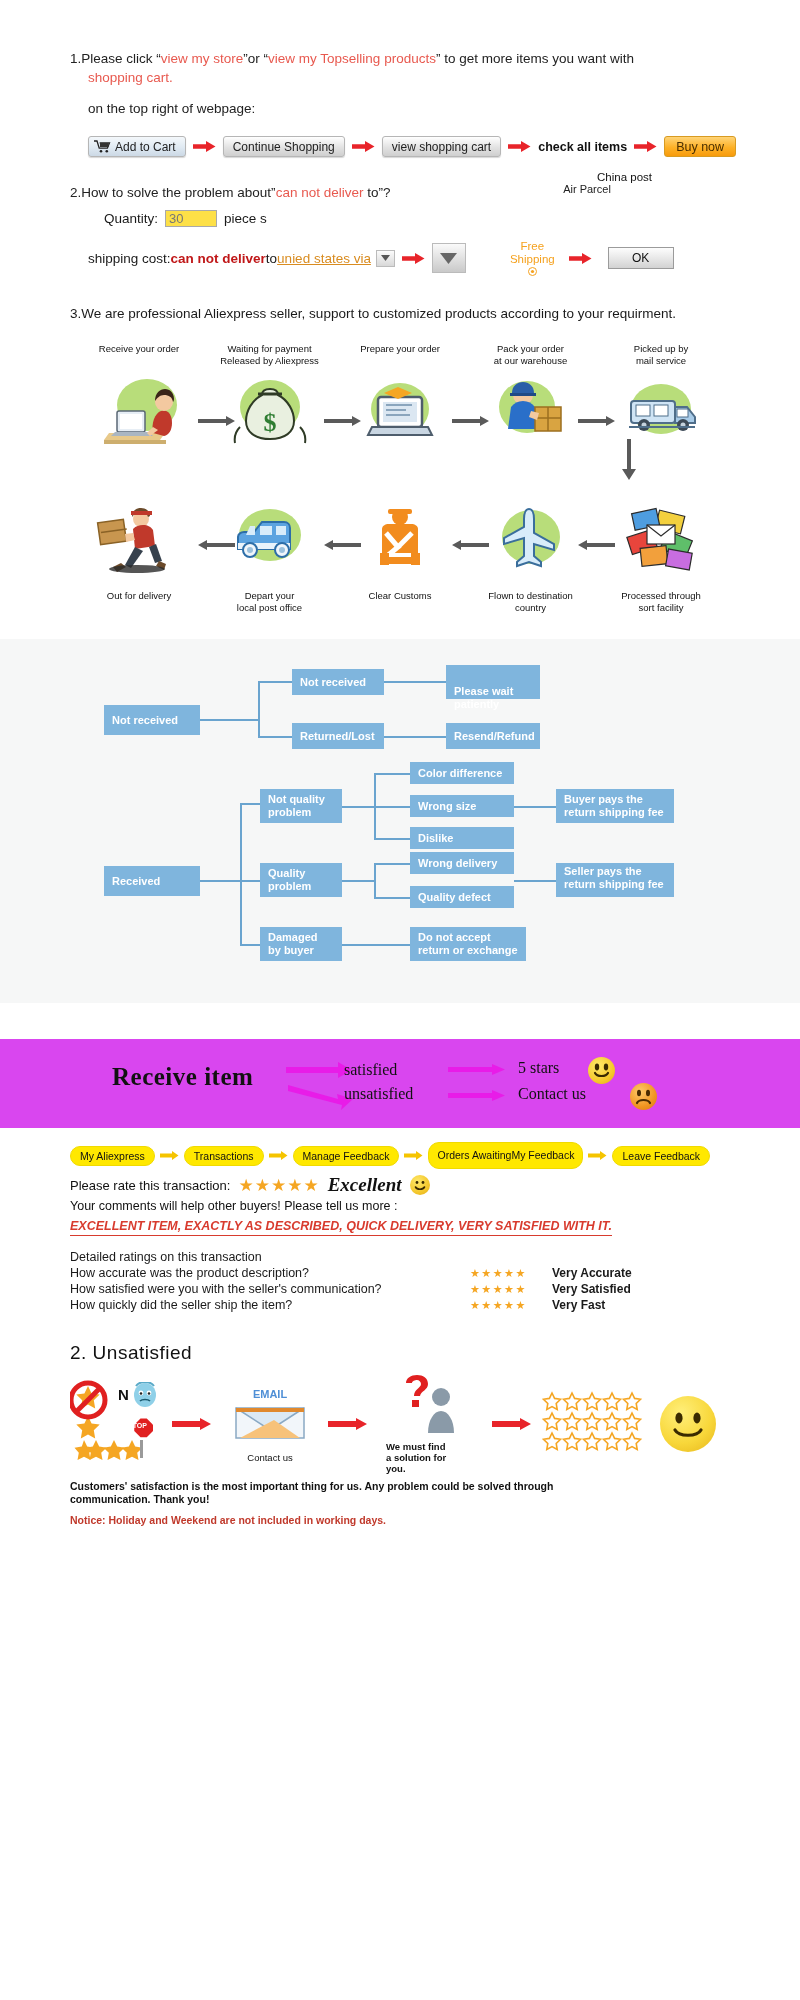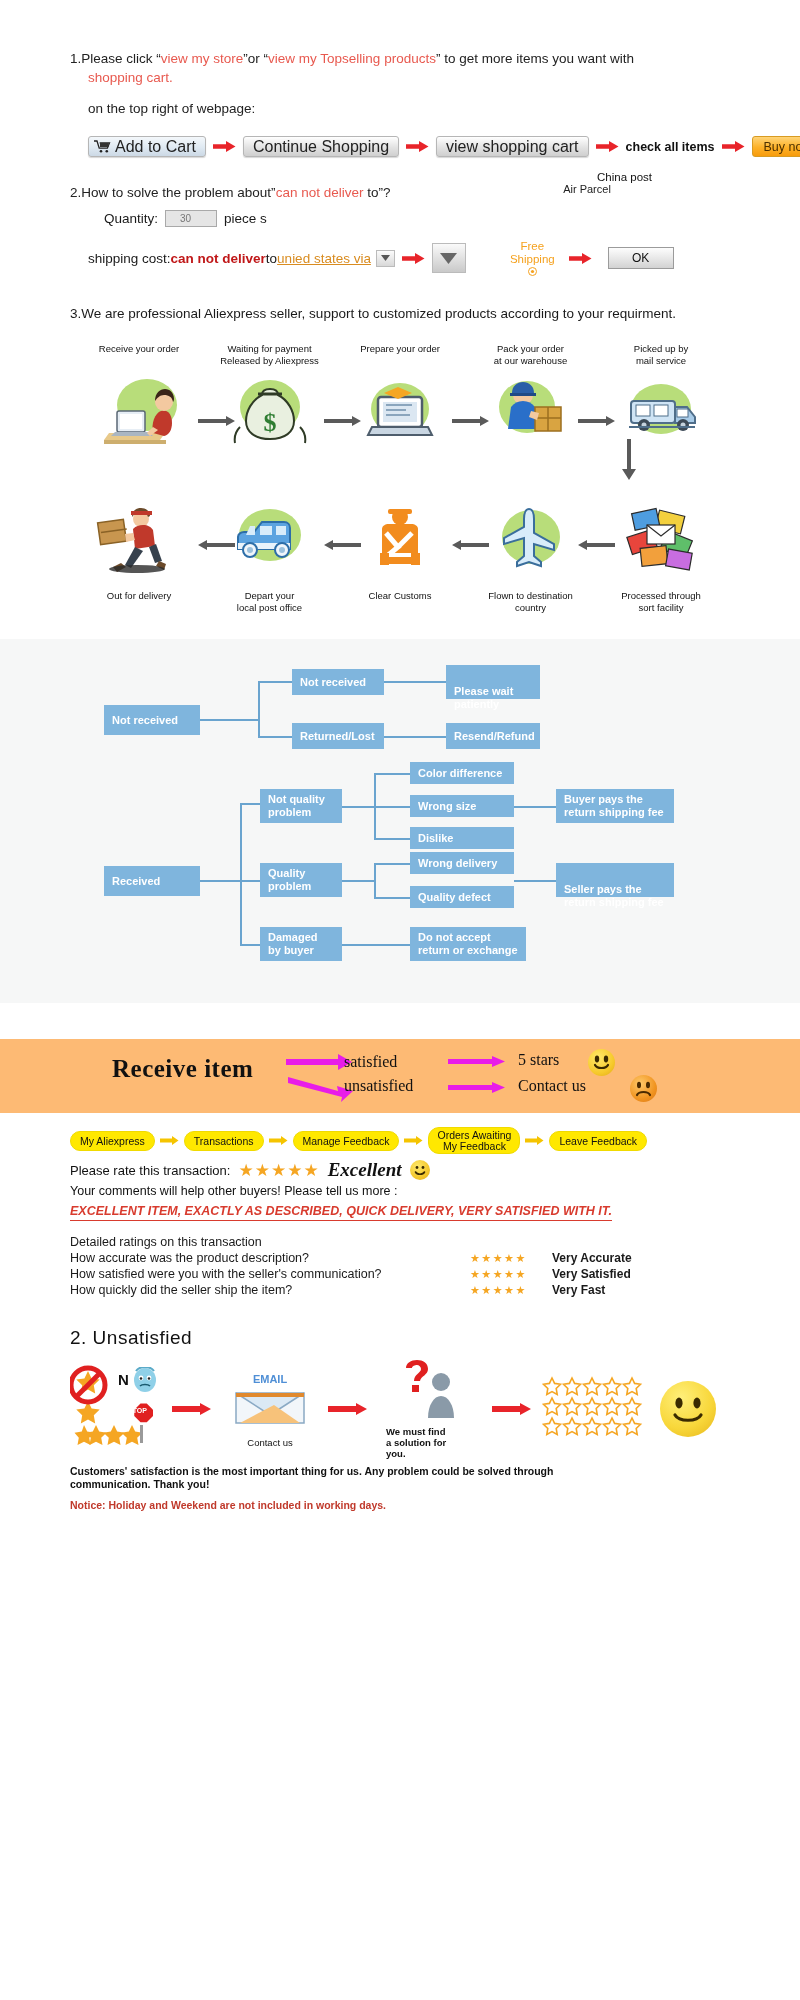--- a/index.html
+++ b/index.html
@@ -20,21 +20,21 @@
   .s-line { font-size:13.5px; line-height:19px; color:#222; }
   .red { color:#e8594f; }
   .indent { padding-left:18px; }
 
   .btnrow {
     display:flex; align-items:center; gap:7px;
     margin-top:18px; padding-left:18px;
   }
   .gbtn {
     display:inline-flex; align-items:center; justify-content:center;
-    height:21px; padding:0 9px; font-size:16px; color:#222;
+    height:21px; padding:0 9px; font-size:12px; color:#222;
     border:1px solid #b6b6b6; border-radius:3px;
     background:linear-gradient(#ffffff,#e2e2e2 55%,#cfcfcf);
     box-shadow:0 1px 1px rgba(0,0,0,.16);
     white-space:nowrap;
   }
   .gbtn.cart { background:linear-gradient(#f4f8fb,#dfe9f2 55%,#ccd9e5); padding-left:5px; }
   .cart-ico { width:17px; height:13px; margin-right:4px; flex:0 0 auto; }
   .obtn {
     display:inline-flex; align-items:center; justify-content:center;
     height:21px; padding:0 11px; font-size:12.5px; color:#4a2f00;
@@ -42,22 +42,22 @@
     background:linear-gradient(#ffd477,#fdb127 55%,#f79b0c);
     white-space:nowrap;
   }
   .plain-b { font-size:12.5px; font-weight:bold; color:#111; white-space:nowrap; }
   .rarrow { width:23px; height:13px; flex:0 0 auto; }
 
   
   .sec2 { margin-top:26px; }
   .qline { display:flex; align-items:center; gap:7px; padding-left:34px; margin-top:8px; font-size:13.5px; }
   .qbox {
-    width:52px; height:17px; border:1px solid #a9a9a9; background:#e5e5e5;
-    font-size:10px; color:#777; padding:0 14px; line-height:15px;
+    width:52px; height:17px; border:1px solid #a9a9a9; background:#fde047;
+    font-size:13px; color:#777; padding:0 3px; line-height:15px;
   }
   .shipline { display:flex; align-items:center; gap:0px; padding-left:18px; margin-top:13px; font-size:13.5px; }
   .bold-red { color:#c01718; font-weight:bold; }
   .ul-or { color:#d98c20; text-decoration:underline; }
   .sel-tri {
     width:19px; height:17px; border:1px solid #bbb;
     background:linear-gradient(#fbfbfb,#d8d8d8);
     display:inline-flex; align-items:center; justify-content:center;
   }
   .big-tri {
@@ -93,21 +93,21 @@
     position:absolute; background:#7fb5dd; color:#fff;
     font-size:11px; font-weight:bold; line-height:13px;
     display:flex; align-items:center; padding:0 8px;
     font-family:"Liberation Sans", sans-serif;
   }
   .bline { position:absolute; background:#6aa4cf; }
   .bchart { position:relative; height:316px; width:660px; margin:0 auto; }
 
   
   .pinkbar {
-    margin-top:36px; background:#fdba74; height:74px;
+    margin-top:36px; background:#d946ef; height:89px;
     display:flex; align-items:center; position:relative;
   }
   .pink-inner { width:660px; margin:0 auto; position:relative; height:78px; }
   .recv-title {
     position:absolute; left:42px; top:18px;
     font-family:"Liberation Serif", serif; font-weight:bold;
     font-size:25px; color:#111; letter-spacing:.5px;
   }
   .serif { font-family:"Liberation Serif", serif; font-size:16px; color:#111; }
   .smiley {
@@ -118,21 +118,21 @@
 
   
   .h-sec { font-size:19px; color:#111; margin-top:26px; letter-spacing:.5px; }
   .ybtnrow { display:flex; align-items:center; gap:5px; margin-top:14px; }
   .ybtn {
     background:#ffe800; border-radius:11px; padding:0 9px; height:20px;
     display:inline-flex; align-items:center; justify-content:center;
     font-size:10.5px; color:#111; white-space:nowrap; text-align:center;
     border:1px solid #f0da00;
   }
-  .ybtn.two { height:27px; line-height:11px; flex-direction:column; padding:2px 8px; }
+  .ybtn.two { height:27px; line-height:11px; flex-direction:row; padding:2px 8px; }
   .yarr { width:19px; height:11px; flex:0 0 auto; }
 
   .rate-line { margin-top:5px; font-size:13px; color:#111; display:flex; align-items:center; gap:8px; }
   .stars-o { color:#f5a623; font-size:17px; letter-spacing:1px; }
   .excellent { font-family:"Liberation Serif", serif; font-style:italic; font-weight:bold; font-size:19px; color:#111; }
   .cmt { margin-top:3px; font-size:12.5px; color:#111; }
   .cmt-red {
     margin-top:6px; color:#d83b2e; font-style:italic; font-weight:bold;
     font-size:12.5px; border-bottom:1.5px solid #d83b2e; display:inline-block; padding-bottom:2px;
   }
@@ -520,21 +520,21 @@
       </div>
       <div class="bline" style="left:272px; top:219px; width:34px; height:1.5px;"></div>
       <div class="bline" style="left:304px; top:202px; width:1.5px; height:35px;"></div>
       <div class="bline" style="left:304px; top:202px; width:38px; height:1.5px;"></div>
       <div class="bline" style="left:304px; top:236px; width:38px; height:1.5px;"></div>
 
       <div class="bbox" style="left:340px; top:191px; width:104px; height:22px;">Wrong delivery</div>
       <div class="bbox" style="left:340px; top:225px; width:104px; height:22px;">Quality defect</div>
 
       <div class="bline" style="left:444px; top:219px; width:42px; height:1.5px;"></div>
-      <div class="bbox" style="left:486px; top:202px; width:118px; height:34px; display:block; padding-top:20px;">
+      <div class="bbox" style="left:486px; top:202px; width:118px; height:34px; display:block; padding-top:2px;">
         <div>Seller pays the</div>
         <div>return shipping fee</div>
       </div>
 
       <div class="bbox" style="left:190px; top:266px; width:82px; height:34px; display:block; padding-top:4px;">
         <div>Damaged</div>
         <div>by buyer</div>
       </div>
       <div class="bline" style="left:272px; top:283px; width:68px; height:1.5px;"></div>
       <div class="bbox" style="left:340px; top:266px; width:116px; height:34px; display:block; padding-top:4px;">

